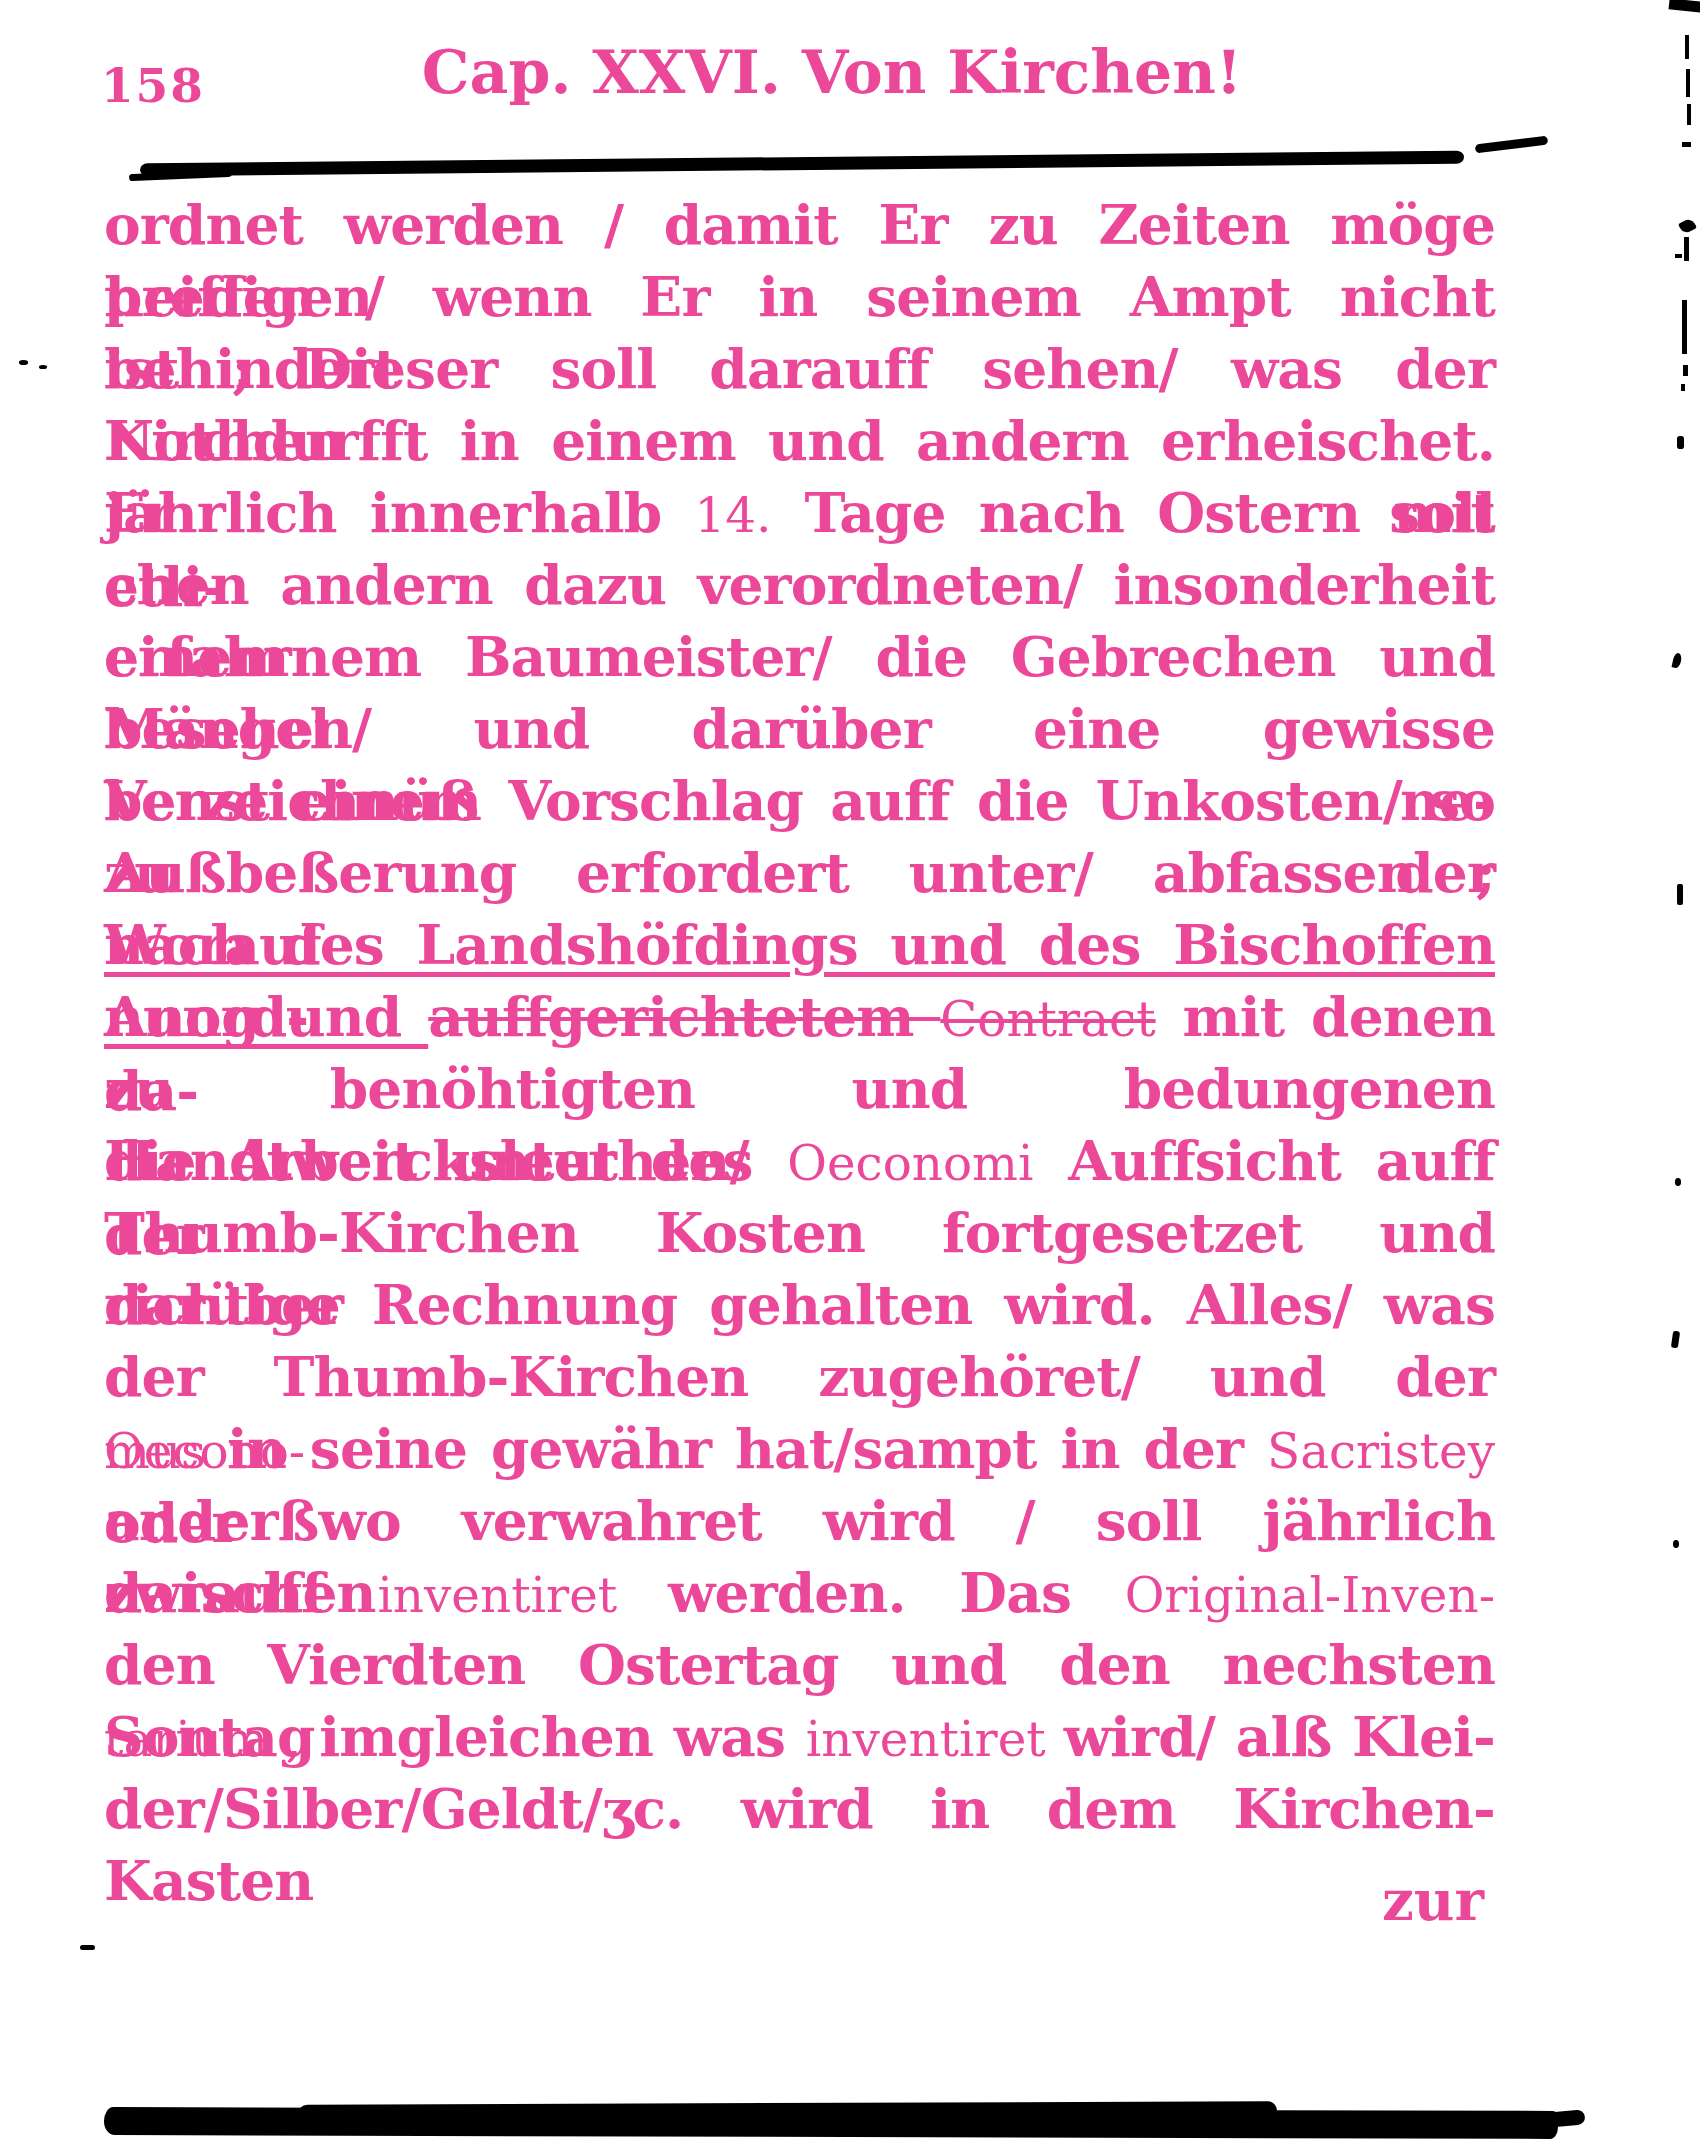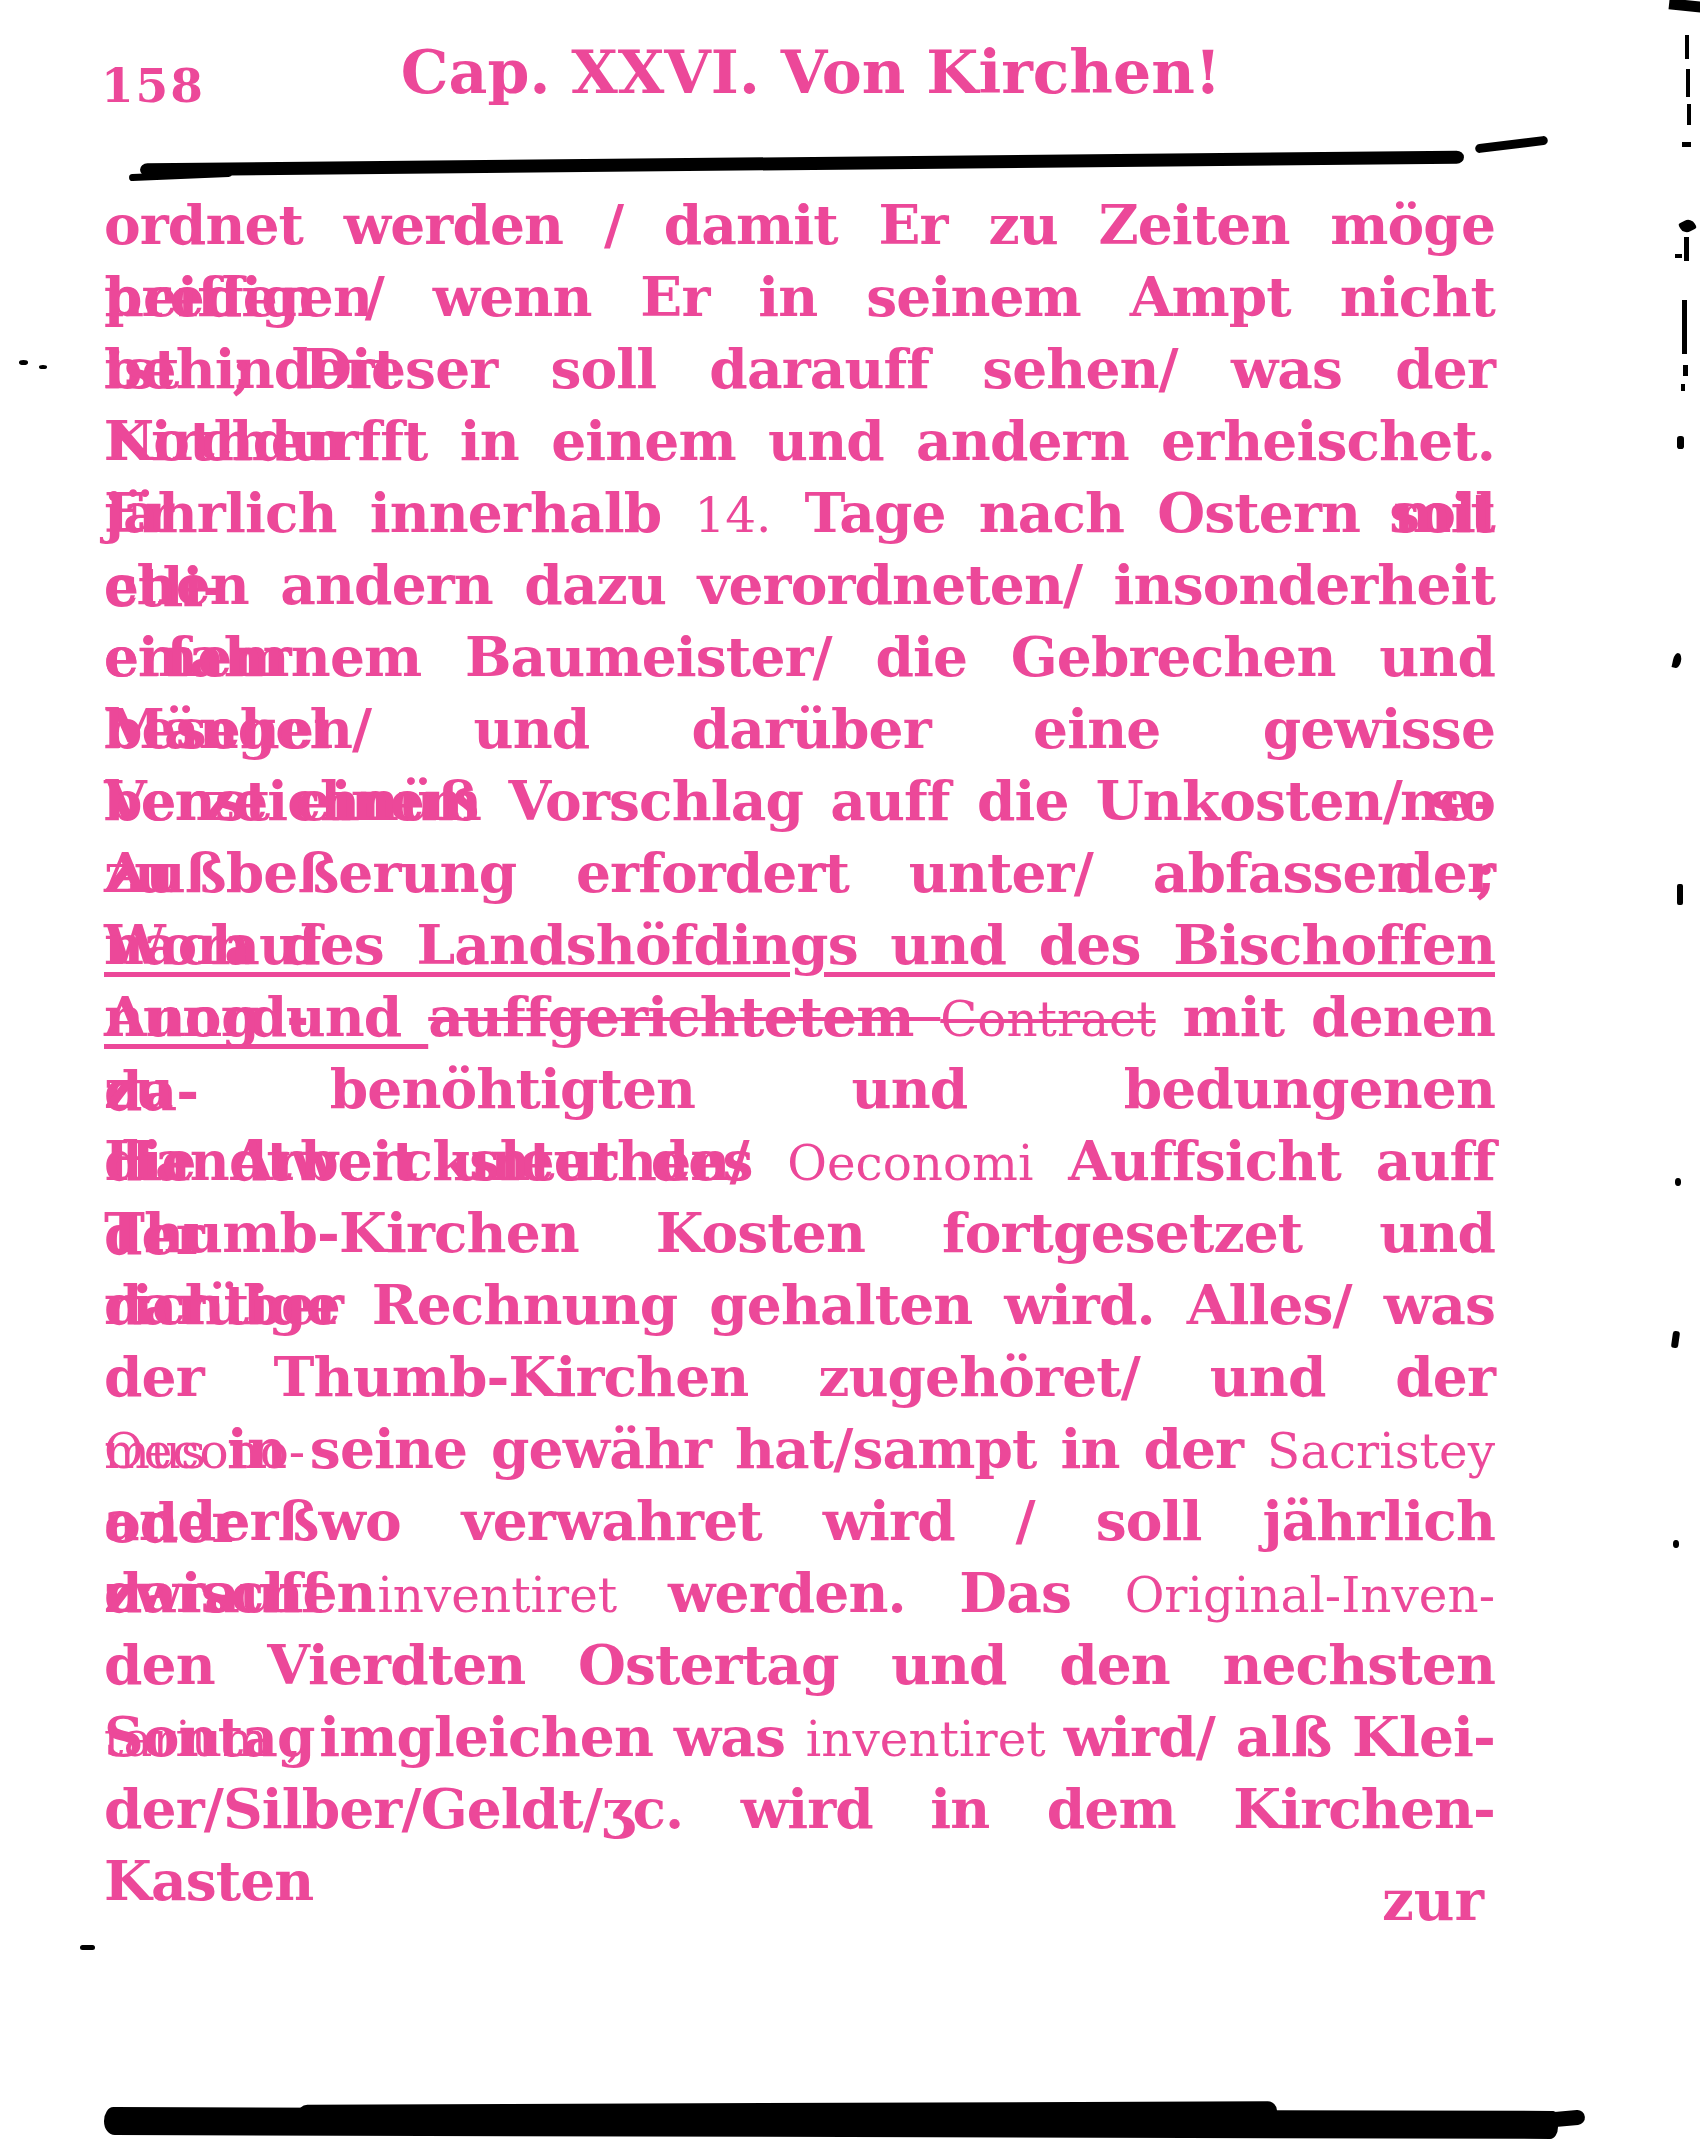--- a/index.html
+++ b/index.html
@@ -20,20 +20,21 @@
     letter-spacing: 1.9px;
   }
   .header-title {
     position: absolute;
     left: 0; top: 37px;
     width: 1622px;
     text-align: center;
     font-size: 60px; font-weight: 700;
     letter-spacing: 0px;
     white-space: nowrap;
+    padding-left: 21px;
   }
   .header-rule {
     position: absolute;
     left: 140px; top: 157px;
     width: 1324px; height: 13px;
     background: #000;
     border-radius: 7.5px / 50%;
     transform: rotate(-0.55deg);
   }
   .header-rule-taper {

